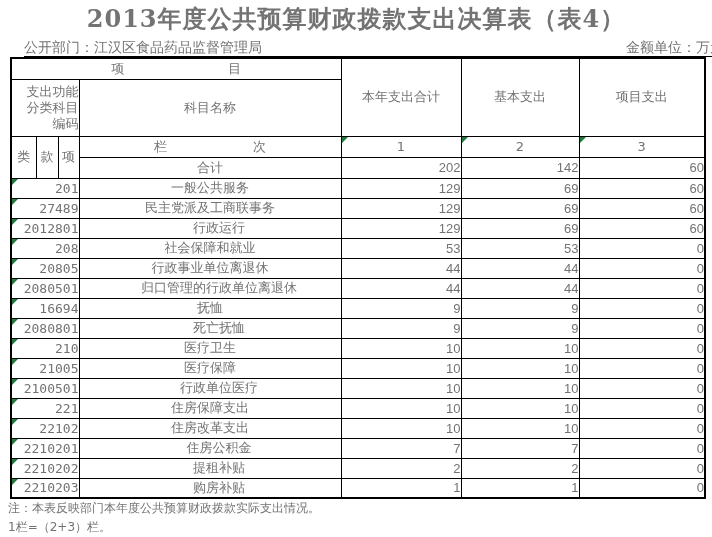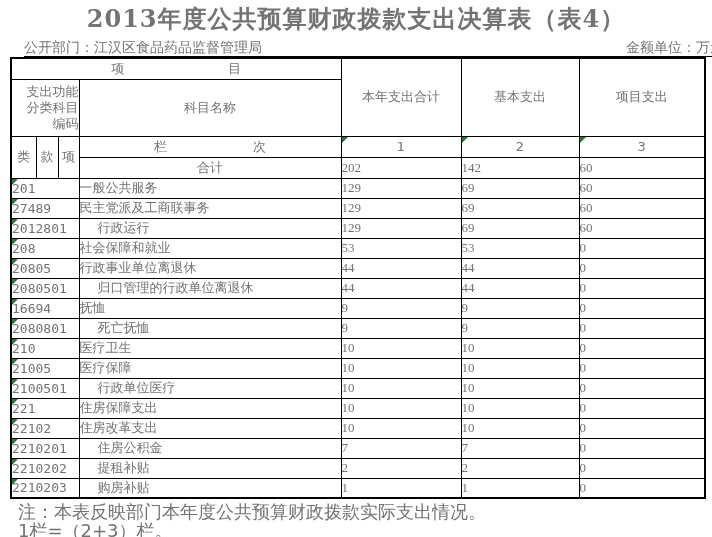--- a/index.html
+++ b/index.html
@@ -8,29 +8,29 @@
   .title{position:absolute;top:3px;left:0;width:712px;text-align:center;
          font-family:"DejaVu Serif",serif;font-weight:bold;font-size:24px;letter-spacing:1px;}
   .subbar{position:absolute;top:38px;left:24px;width:700px;height:18px;
           border-bottom:1px solid #000;display:flex;justify-content:space-between;
           align-items:flex-end;font-size:14px;line-height:17px;}
   table.budget{position:absolute;top:57px;left:10px;border-collapse:collapse;
                table-layout:fixed;width:694px;border:2px solid #000;}
   table.budget td{border:1px solid #000;padding:0;font-size:13px;overflow:hidden;
                   white-space:nowrap;position:relative;vertical-align:middle;}
   td.c{text-align:center;}
-  td.num{text-align:left;padding-right:3px;font-family:Liberation Serif, serif;font-size:13px;}
-  td.code{text-align:left;padding-left:2px;font-family:"DejaVu Sans Mono",monospace;font-size:13px;}
-  td.name{text-align:left;padding-left:3px;}
+  td.num{text-align:right;padding-right:3px;font-family:Liberation Sans, sans-serif;font-size:13px;}
+  td.code{text-align:right;padding-left:2px;font-family:"DejaVu Sans Mono",monospace;font-size:13px;}
+  td.name{text-align:center;padding-left:3px;}
   td.name.ind{padding-left:18px;}
   .gapflex{display:flex;justify-content:center;}
   .wrapcell{white-space:normal;line-height:16px;text-align:right;padding-left:7px;}
   .tri::before{content:"";position:absolute;top:0;left:0;width:0;height:0;
                border-top:6px solid var(--tri,#1F7A3C);border-right:6px solid transparent;}
-  .notes{position:absolute;left:18px;font-size:18px;}
+  .notes{position:absolute;left:8px;font-size:12px;}
   tr.hr1{height:21px;} tr.hr2{height:57px;} tr.hr3{height:21px;} tr.hr4{height:21px;}
   tr.dr{height:20px;}
 </style>
 </head>
 <body>
 
 <div id="page">
 
   <div class="title">2013年度公共预算财政拨款支出决算表（表4）</div>
 

